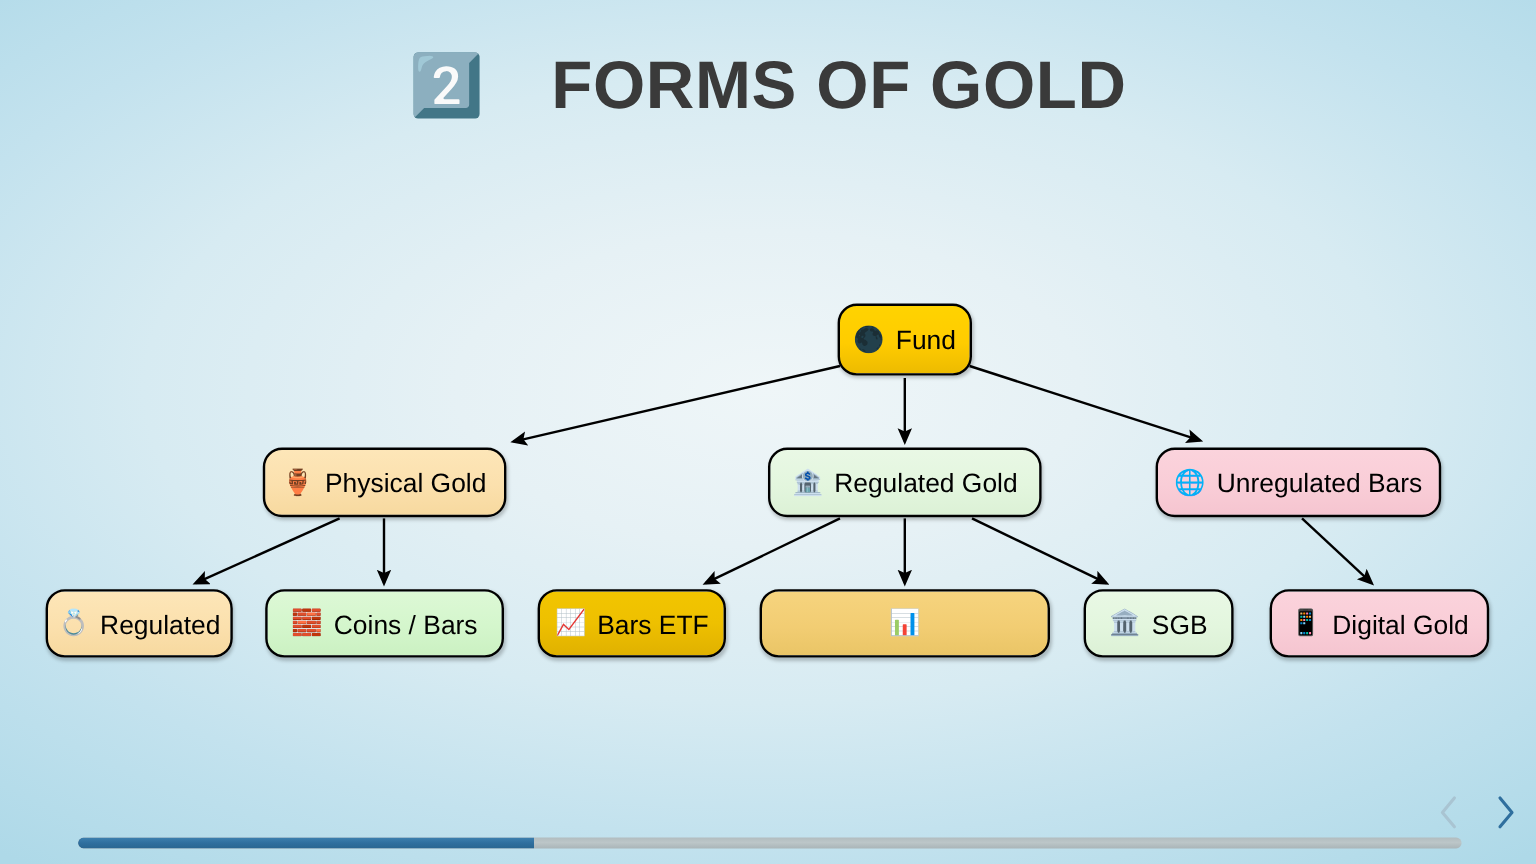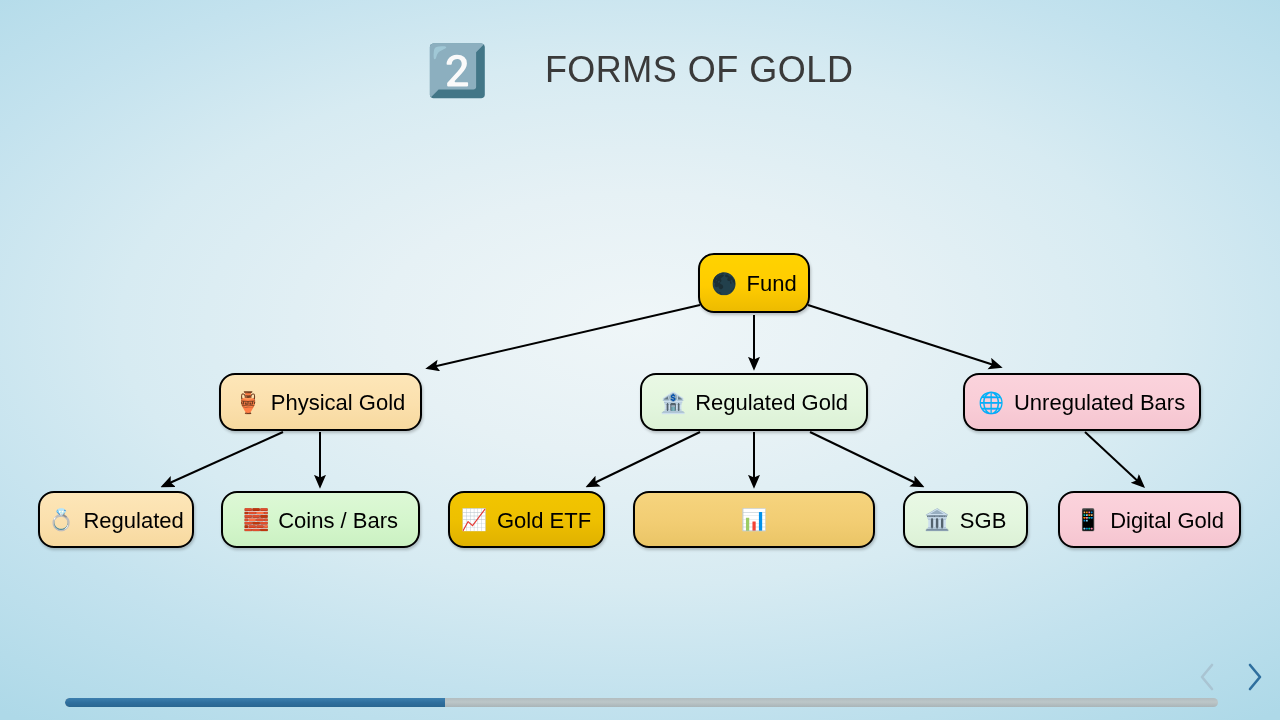--- a/index.html
+++ b/index.html
@@ -37,24 +37,24 @@
     justify-content: center;
     gap: 12px;
   }
   #title-badge {
     font-size: 50px;
     line-height: 1;
     position: relative;
     top: 1px;
   }
   #title-text {
-    font-size: 36px;
+    font-size: 56px;
     letter-spacing: 0.5px;
     color: #3a3a3a;
-    font-weight: 400;
+    font-weight: 700;
     white-space: nowrap;
     margin-left: 44px;
   }
 
   
   #diagram {
     position: absolute;
     inset: 0;
   }
   #edges {
@@ -191,21 +191,21 @@
       <span class="label">Regulated</span>
     </div>
 
     <div class="node fill-mint" style="left:221px; top:491px; width:199px; height:57px;">
       <span class="emoji">🧱</span>
       <span class="label">Coins / Bars</span>
     </div>
 
     <div class="node fill-gold-deep" style="left:448px; top:491px; width:157px; height:57px;">
       <span class="emoji">📈</span>
-      <span class="label">Gold ETF</span>
+      <span class="label">Bars ETF</span>
     </div>
 
     <div class="node fill-gold-soft" style="left:633px; top:491px; width:242px; height:57px;">
       <span class="emoji">📊</span>
     </div>
 
     <div class="node fill-mint-pale" style="left:903px; top:491px; width:125px; height:57px;">
       <span class="emoji">🏛️</span>
       <span class="label">SGB</span>
     </div>

